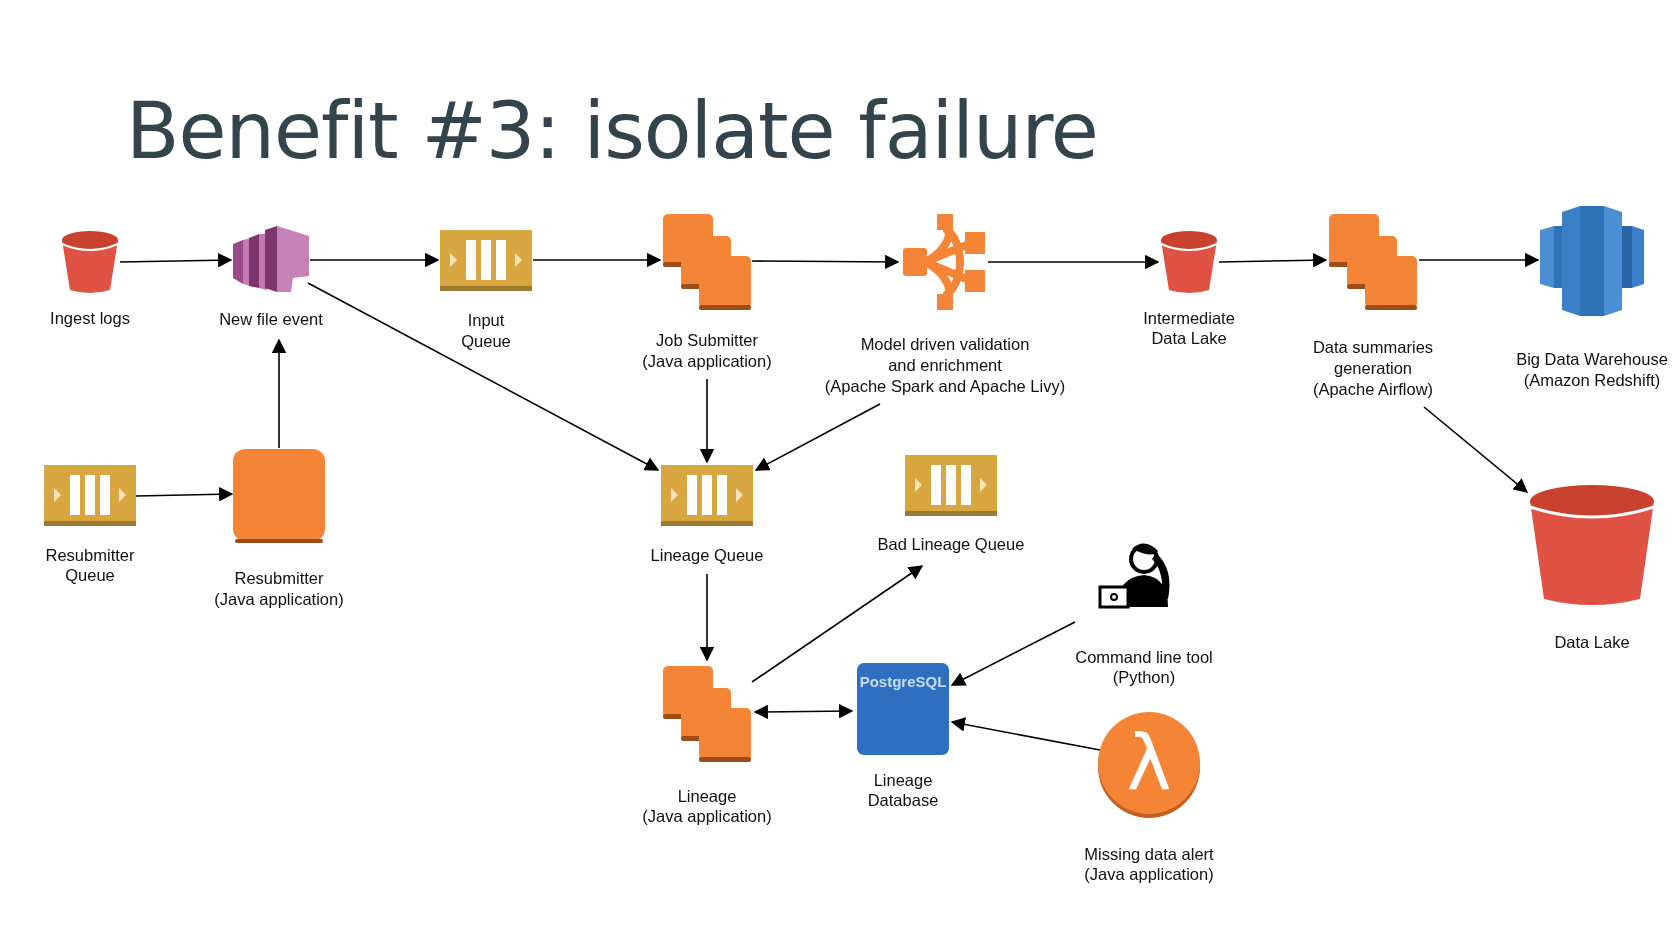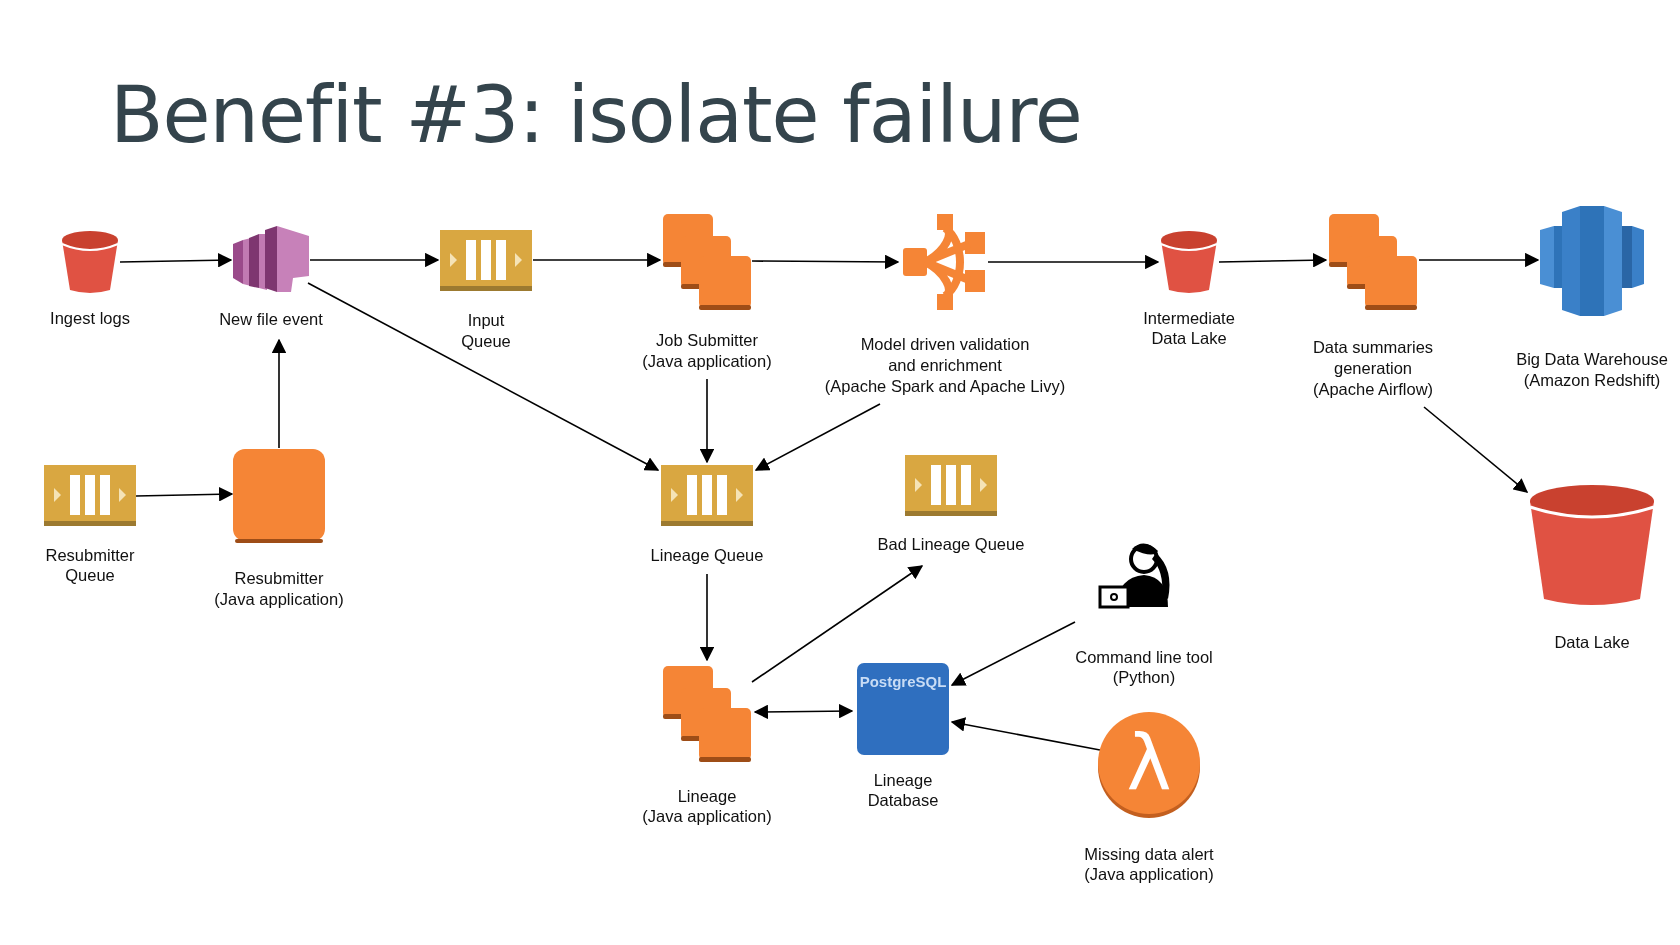--- a/index.html
+++ b/index.html
@@ -1,17 +1,17 @@
 <!DOCTYPE html>
 <html><head>
 <meta charset="utf-8">
 <style>
   html, body { margin:0; padding:0; background:#ffffff; }
   body { width:1680px; height:945px; overflow:hidden; position:relative; font-family:"Liberation Sans", sans-serif; }
-  #title { position:absolute; left:110px; top:70px; font-family:"DejaVu Sans", sans-serif; font-size:78px; color:#34444c; letter-spacing:-1px; white-space:nowrap; margin:0; font-weight:normal; }
+  #title { position:absolute; left:110px; top:70px; font-family:"DejaVu Sans", sans-serif; font-size:78px; color:#34444c; letter-spacing:-1px; white-space:nowrap; margin:16px; font-weight:normal; }
   svg { position:absolute; left:0; top:0; }
   .lbl { font-family:"Liberation Sans", sans-serif; font-size:16.5px; fill:#111; text-anchor:middle; }
   .edge { stroke:#000; stroke-width:1.6; fill:none; }
 </style>
 </head>
 <body>
 
 <h1 id="title">Benefit #3: isolate failure</h1>
 
 <svg width="1680" height="945" viewBox="0 0 1680 945">

